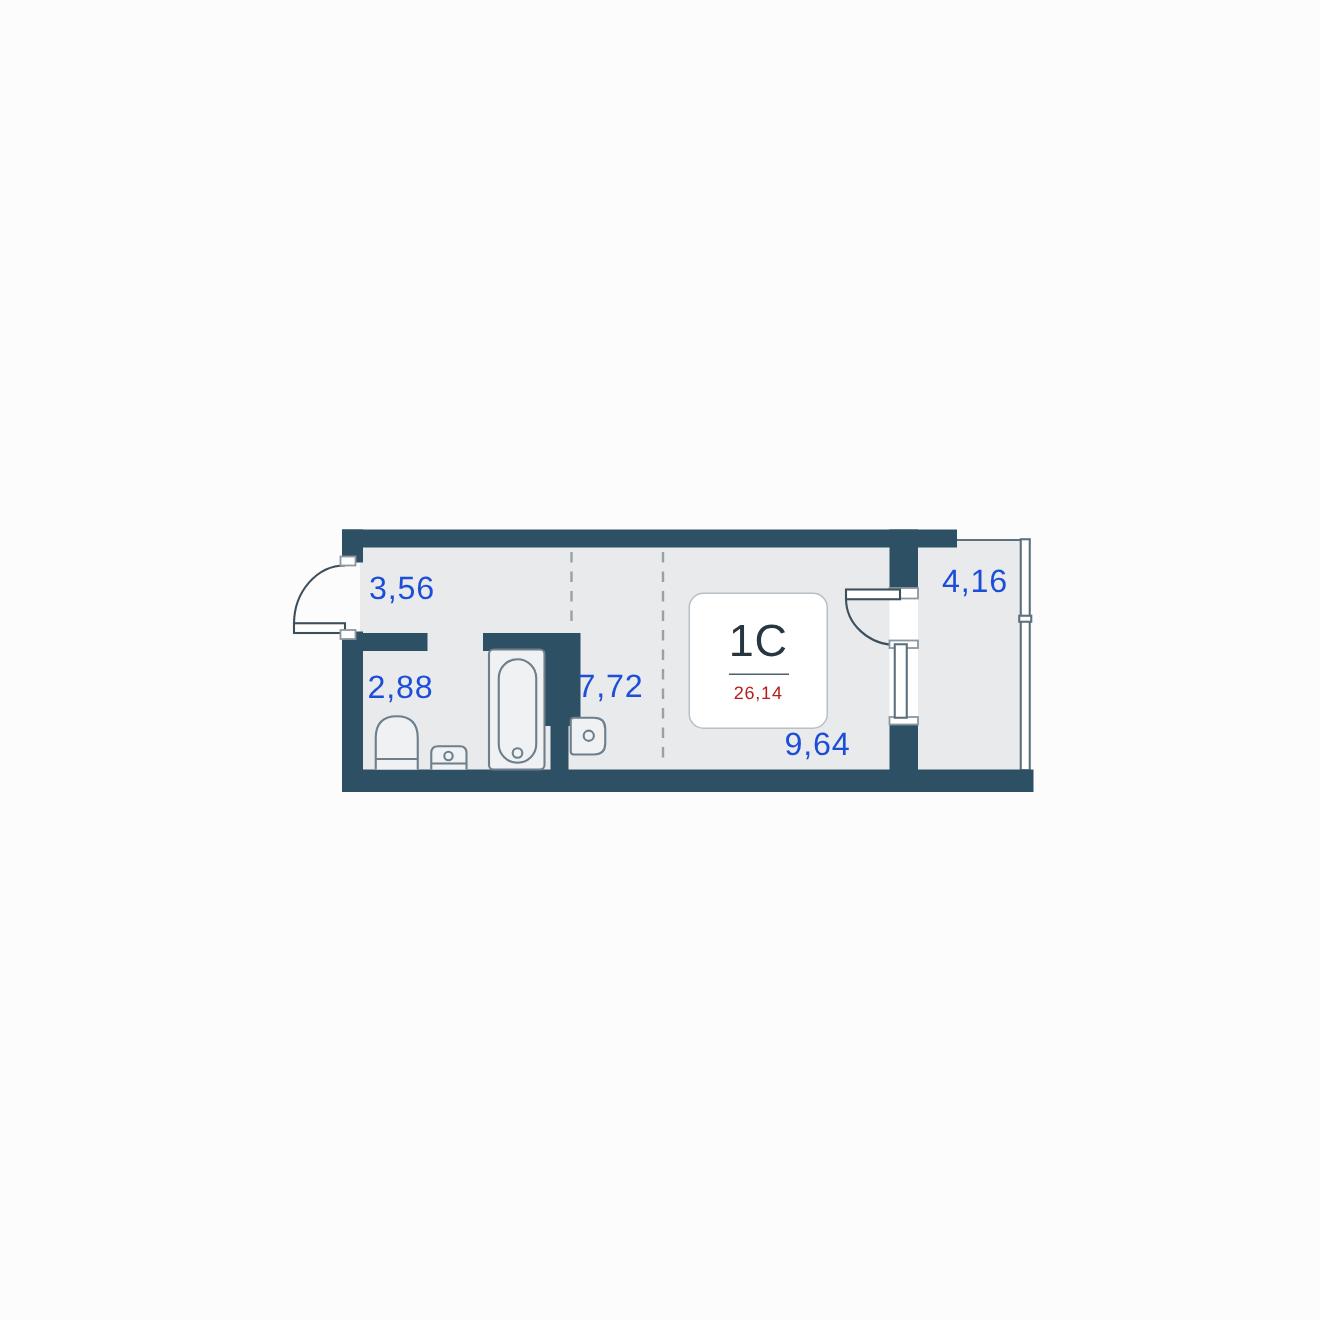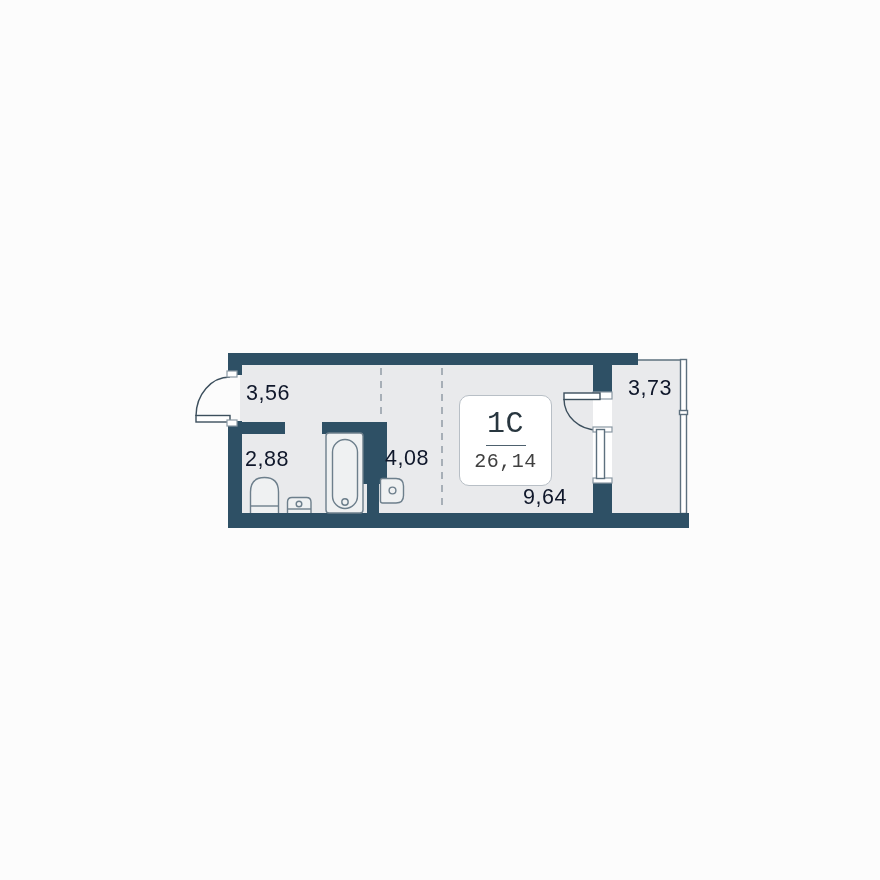--- a/index.html
+++ b/index.html
@@ -18,56 +18,55 @@
   .plan-svg {
     position: absolute;
     left: 0;
     top: 0;
   }
   .area-label {
     position: absolute;
     transform: translate(-50%, -50%);
     font-size: 21.5px;
     letter-spacing: 0.5px;
-    color: #0f172a;
+    color: #1d4ed8;
     white-space: nowrap;
     user-select: none;
   }
   .unit-card {
     position: absolute;
     left: 459px;
     top: 395px;
     width: 93px;
     height: 91px;
     background: #ffffff;
     border: 1.6px solid #b8bfc6;
     border-radius: 10px;
     box-sizing: border-box;
     display: flex;
     flex-direction: column;
     align-items: center;
     justify-content: center;
     gap: 6px;
-    font-family: Liberation Mono, monospace;
   }
   .unit-type {
     font-size: 30px;
     font-weight: 500;
     letter-spacing: 0.5px;
     color: #28363f;
     line-height: 1;
   }
   .unit-divider {
     width: 40px;
     height: 0;
     border-top: 1.6px solid #4e616e;
   }
   .unit-area {
-    font-size: 20px;
-    color: #404040;
+    font-size: 12px;
+    color: #b91c1c;
     letter-spacing: 0.5px;
     line-height: 1;
   }
 </style>
 </head>
 <body>
 
 <div class="stage">
 
   <svg class="plan-svg" width="880" height="880" viewBox="0 0 880 880">
@@ -131,23 +130,23 @@
       <rect x="332.5" y="439.5" width="25" height="69" rx="12.5" fill="none"></rect>
       <circle cx="345" cy="502" r="3.2" fill="#eff1f2"></circle>
 
       <path d="M 382.5 478.5 L 396 478.5 Q 403.5 478.5 403.5 486 L 403.5 495.5 Q 403.5 503 396 503 L 382.5 503 Q 380.5 503 380.5 501 L 380.5 480.5 Q 380.5 478.5 382.5 478.5 Z"></path>
       <circle cx="392.5" cy="490.5" r="3.4" fill="#eff1f2"></circle>
     </g>
   </svg>
 
   <div class="area-label" style="left:268px; top:393px">3,56</div>
   <div class="area-label" style="left:267px; top:459px">2,88</div>
-  <div class="area-label" style="left:407px; top:458px">4,08</div>
+  <div class="area-label" style="left:407px; top:458px">7,72</div>
   <div class="area-label" style="left:545px; top:497px">9,64</div>
-  <div class="area-label" style="left:650px; top:388px">3,73</div>
+  <div class="area-label" style="left:650px; top:388px">4,16</div>
 
   <div class="unit-card">
     <div class="unit-type">1C</div>
     <div class="unit-divider"></div>
     <div class="unit-area">26,14</div>
   </div>
 
 </div>
 
 </body></html>

